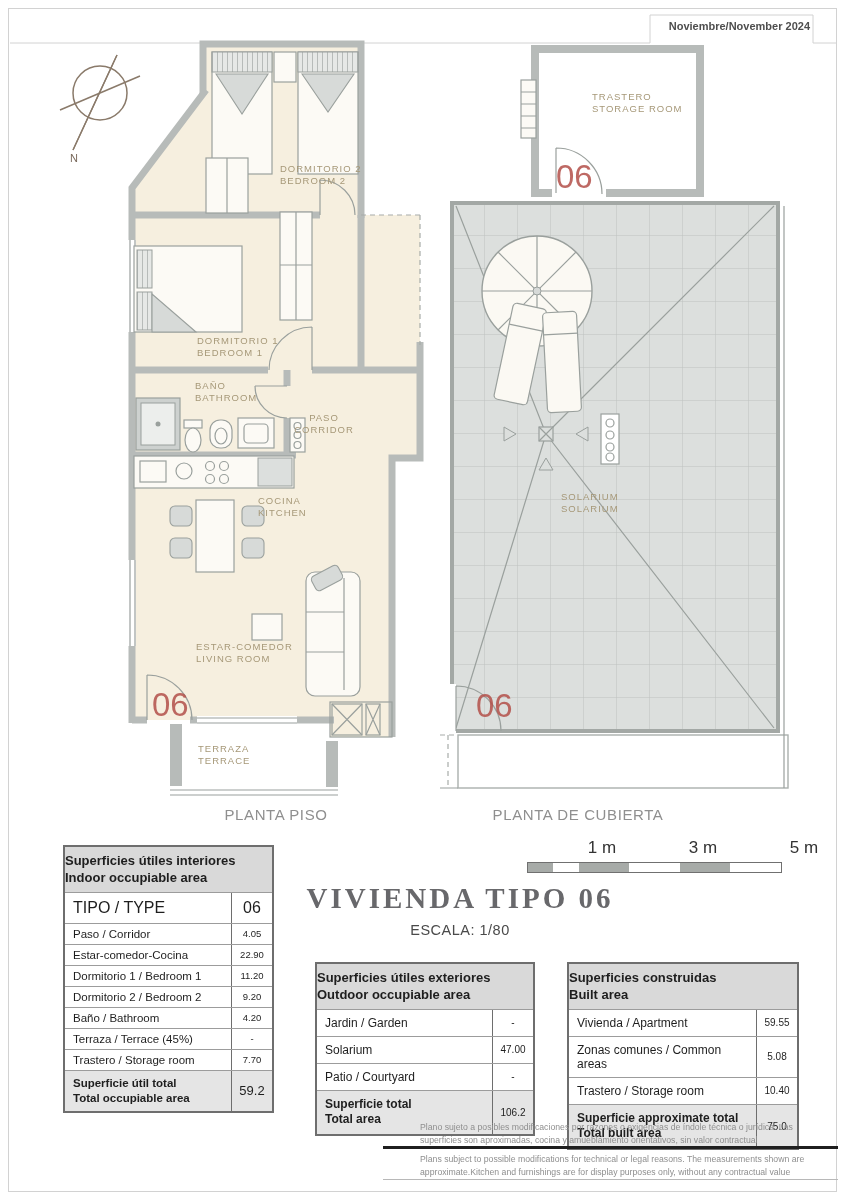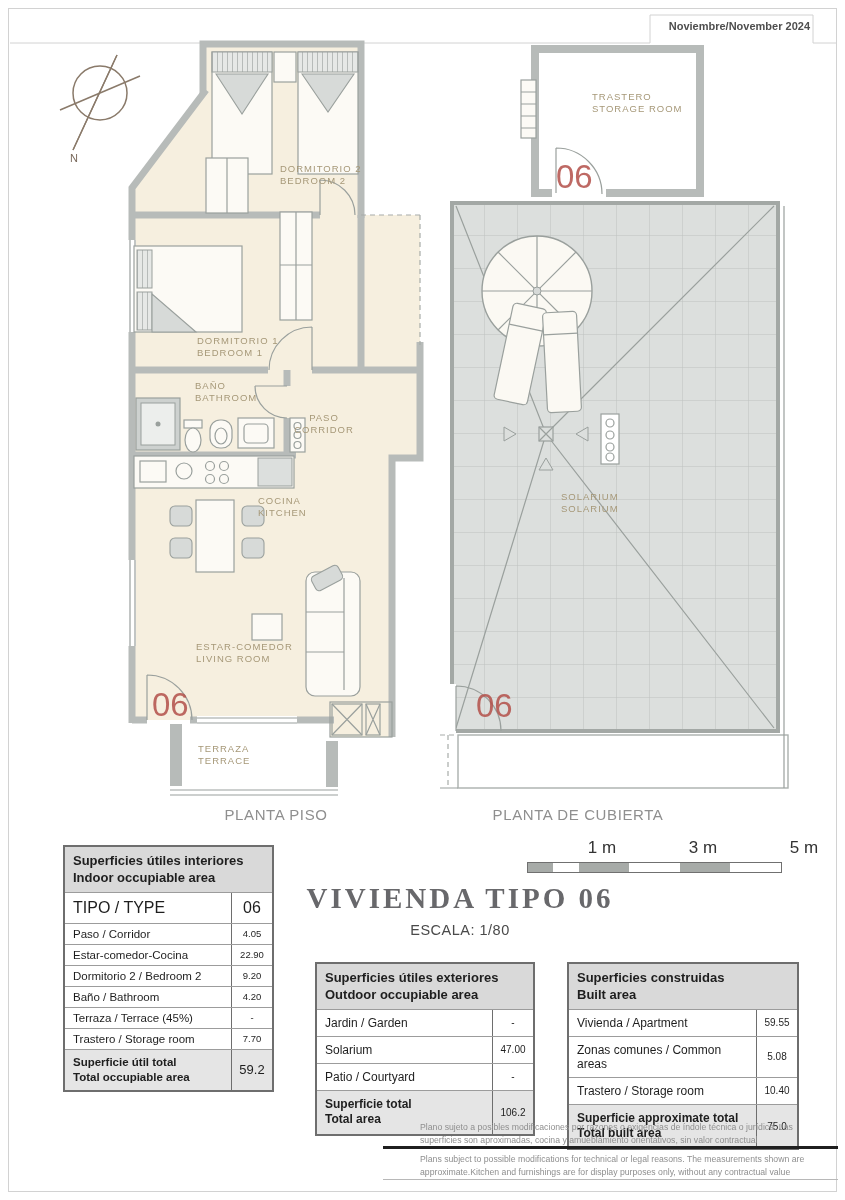--- a/index.html
+++ b/index.html
@@ -35,21 +35,21 @@
   
   .scalebar{position:absolute;left:527px;top:838px;width:270px;height:38px;}
   .scalebar .lbl{position:absolute;top:0;width:34px;text-align:center;font-size:17px;color:#333;margin-left:24px;}
   .scalebar .bar{position:absolute;left:0;top:24px;width:253px;height:9px;border:1px solid #707070;
                  display:flex;}
   .scalebar .seg{height:100%;}
   .seg-g{background:#a7aba8;} .seg-w{background:#ffffff;}
 
   
   .tbl{position:absolute;border:2px solid #6e6e6e;background:#fff;}
-  .tbl-head{background:#d9d9d9;padding:6px 8px 5px 8px;font-weight:bold;font-size:13px;line-height:1.3;}
+  .tbl-head{background:#d9d9d9;padding:6px 8px 5px 0;font-weight:bold;font-size:13px;line-height:1.3;}
   .t-row{display:flex;align-items:stretch;border-top:1px solid #9c9c9c;}
   .t-label{flex:1;padding:4px 8px;font-size:11.5px;display:flex;align-items:center;}
   .t-val{width:40px;border-left:1px solid #6e6e6e;display:flex;align-items:center;
          justify-content:center;font-size:9.5px;}
   .t-type .t-label{font-size:16px;padding:6px 8px;}
   .t-type .t-val{font-size:16px;}
   .t-total{background:#e5e5e5;}
   .t-total .t-label{display:block;font-weight:bold;font-size:11.5px;line-height:1.3;padding:5px 8px;}
   .t-total .t-val{font-size:13px;}
   .tbl-wide .t-label{font-size:12px;padding:6px 8px;}
@@ -326,20 +326,24 @@
     </div>
     <div class="t-row">
       <div class="t-label">Paso / Corridor</div>
       <div class="t-val">4.05</div>
     </div>
     <div class="t-row">
       <div class="t-label">Estar-comedor-Cocina</div>
       <div class="t-val">22.90</div>
     </div>
     <div class="t-row">
+      <div class="t-label" actable="false">Dormitorio 1 / Bedroom 1</div>
+      <div class="t-val">11.20</div>
+    </div>
+    <div class="t-row">
       <div class="t-label">Dormitorio 2 / Bedroom 2</div>
       <div class="t-val">9.20</div>
     </div>
     <div class="t-row">
       <div class="t-label">Baño / Bathroom</div>
       <div class="t-val">4.20</div>
     </div>
     <div class="t-row">
       <div class="t-label">Terraza / Terrace (45%)</div>
       <div class="t-val">-</div>

